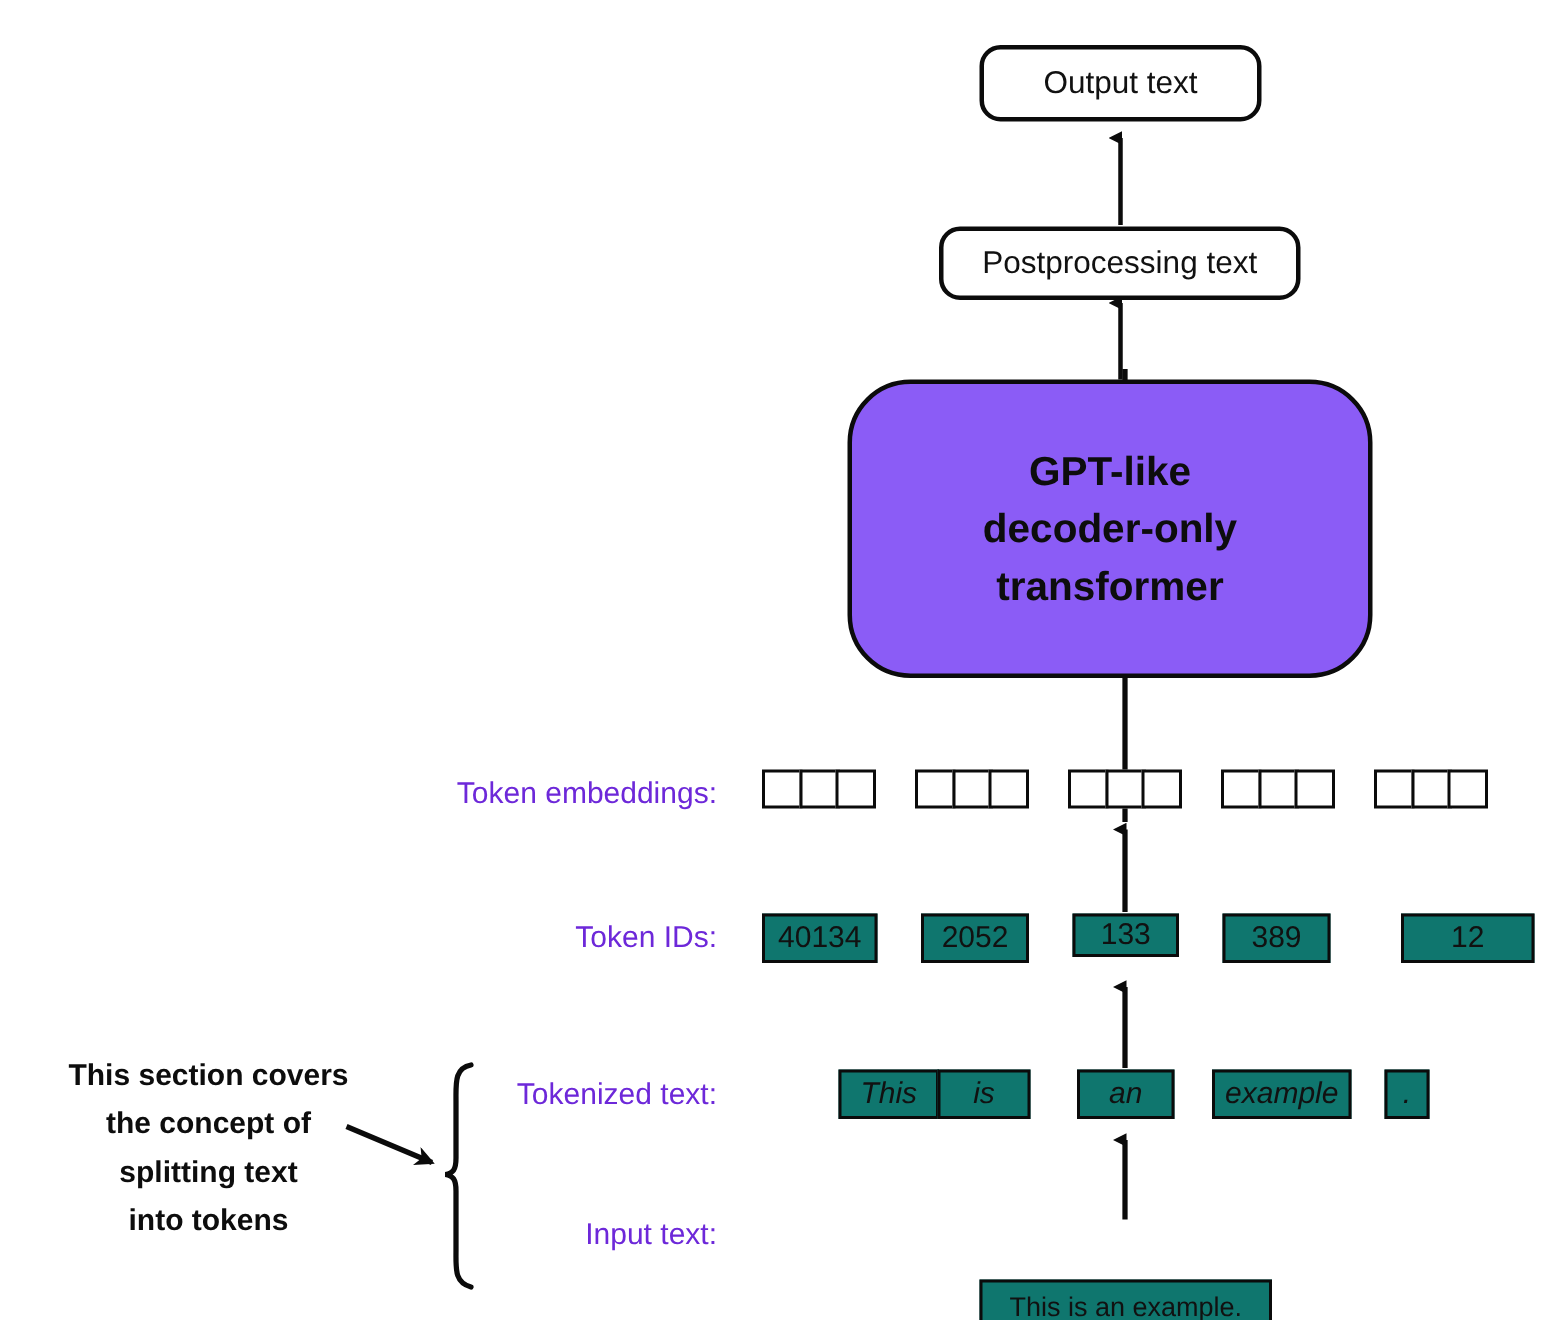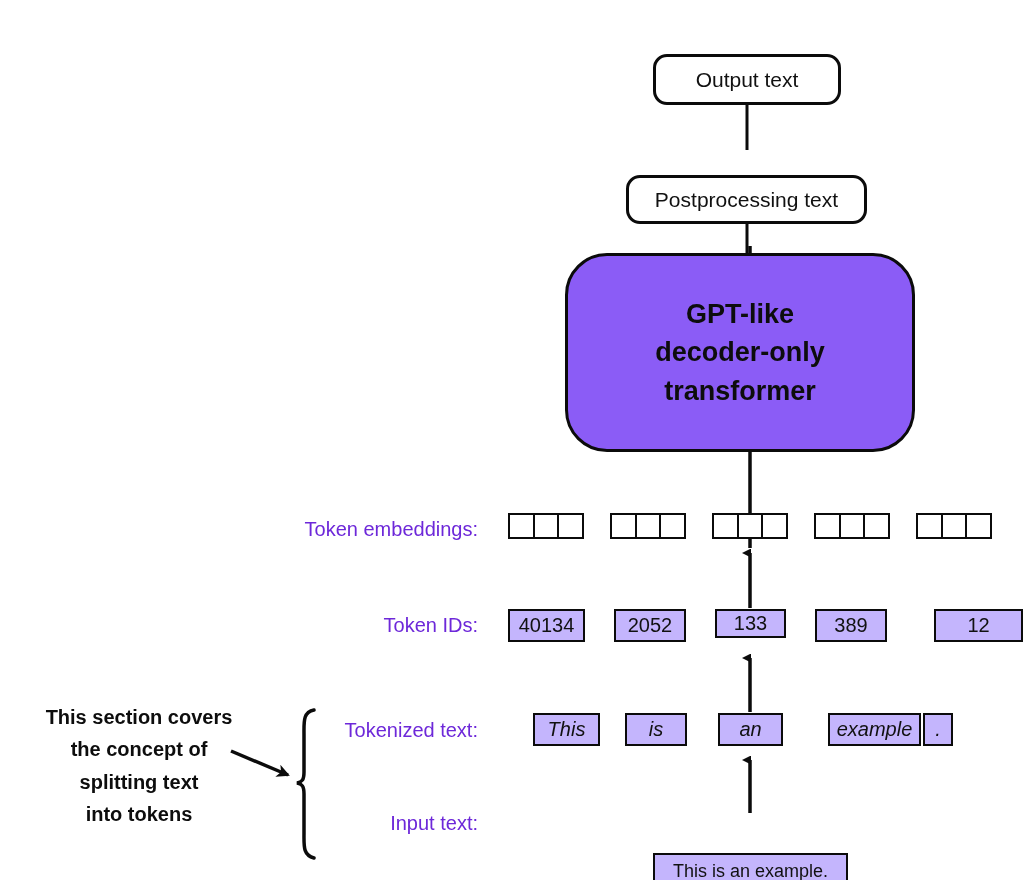--- a/index.html
+++ b/index.html
@@ -24,21 +24,20 @@
   .pill {
     border: 3px solid #0b0b0b;
     border-radius: 14px;
     background: #ffffff;
     display: flex;
     align-items: center;
     justify-content: center;
     font-size: 21px;
     color: #111111;
     box-sizing: border-box;
-    margin-top: 24px;
   }
 
   
   .transformer {
     border: 3px solid #0b0b0b;
     border-radius: 42px;
     background: #8b5cf6;
     display: flex;
     align-items: center;
     justify-content: center;
@@ -67,21 +66,21 @@
     height: 26px;
     border: 2.5px solid #0b0b0b;
     background: #ffffff;
     box-sizing: border-box;
     margin-right: -2.5px;
   }
 
   
   .rect {
     border: 2.5px solid #0b0b0b;
-    background: #c4b5fd;
+    background: #0f766e;
     box-sizing: border-box;
     display: flex;
     align-items: center;
     justify-content: center;
     font-size: 20px;
     color: #111111;
     white-space: nowrap;
   }
   .rect.italic { font-style: italic; }
   .rect.input-rect { font-size: 18px; border-width: 2.5px; margin-top: 40px; }
@@ -199,30 +198,30 @@
   </div>
   <div class="rect abs" style="left:815px; top:609px; width:72px; height:33px;">
     <span>389</span>
   </div>
   <div class="rect abs" style="left:934px; top:609px; width:89px; height:33px;">
     <span>12</span>
   </div>
 
   <div class="row-label abs" style="left:180px; top:719px; width:298px;">Tokenized text:</div>
 
-  <div class="rect italic abs" style="left:533px; top:713px; width:67px; height:33px;">
+  <div class="rect italic abs" style="left:559px; top:713px; width:67px; height:33px;">
     <span>This</span>
   </div>
   <div class="rect italic abs" style="left:625px; top:713px; width:62px; height:33px;">
     <span>is</span>
   </div>
   <div class="rect italic abs" style="left:718px; top:713px; width:65px; height:33px;">
     <span>an</span>
   </div>
-  <div class="rect italic abs" style="left:828px; top:713px; width:93px; height:33px;">
+  <div class="rect italic abs" style="left:808px; top:713px; width:93px; height:33px;">
     <span>example</span>
   </div>
   <div class="rect italic abs" style="left:923px; top:713px; width:30px; height:33px;">
     <span>.</span>
   </div>
 
   <div class="row-label abs" style="left:180px; top:812px; width:298px;">Input text:</div>
 
   <div class="rect input-rect abs" style="left:653px; top:813px; width:195px; height:37px;">
     <span>This is an example.</span>

